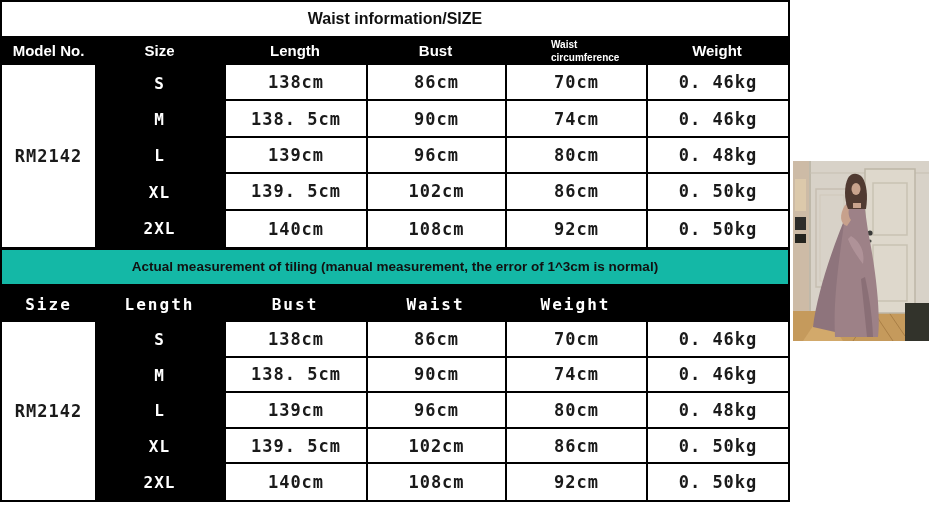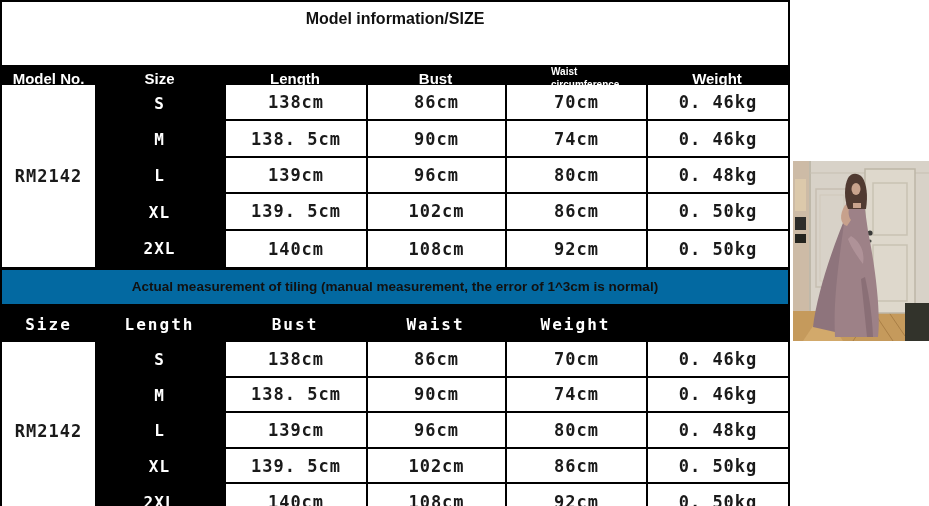--- a/index.html
+++ b/index.html
@@ -13,21 +13,21 @@
   .size-chart { position:absolute; left:0; top:0; width:790px; border:2px solid #000; background:#fff; }
 
   .title-row {
     height:34px; display:flex; align-items:center; justify-content:center;
     font-weight:bold; font-size:16px; color:#111; background:#fff;
   }
 
   .cols { display:grid; grid-template-columns:93px 129px 142px 139px 141px 142px; }
 
   .hdr { background:#000; }
-  .hdr1 { height:20px;margin-top:29px; }
+  .hdr1 { height:29px; }
   .hdr2 { height:35px; }
   .hcell {
     display:flex; align-items:center; justify-content:center;
     color:#fff; font-weight:bold; font-size:15px; background:#000;
   }
   .hcell.waist2line {
     flex-direction:column; align-items:flex-start; justify-content:center;
     padding-left:46px; font-size:10px; line-height:1.3;
   }
   .hdr2 .hcell { font-family:"DejaVu Sans Mono", monospace; font-size:16px; letter-spacing:2px; }
@@ -44,35 +44,35 @@
   .cell.lastrow { border-bottom:none; }
   .model-cell {
     grid-column:1; grid-row:1 / span 5; border-left:none; border-bottom:none;
     font-size:17px;
   }
   .size-cell { background:#000; color:#fff; border-left:none; border-bottom:none; font-size:16px; }
 
   .note-row {
     height:40px; border-top:3px solid #000; border-bottom:3px solid #000;
     display:flex; align-items:center; justify-content:center;
-    font-weight:bold; font-size:13.5px; color:#111; background:#0369a1;
+    font-weight:bold; font-size:13.5px; color:#111; background:#14b8a6;
   }
 
   
   .product-photo { position:absolute; left:793px; top:161px; width:136px; height:180px; }
   .product-photo svg { display:block; }
 </style>
 </head>
 <body>
 
 <div class="screen">
 
   <div class="size-chart">
 
-    <div class="title-row">Model information/SIZE</div>
+    <div class="title-row">Waist information/SIZE</div>
 
     <div class="cols hdr hdr1">
       <div class="hcell">Model No.</div>
       <div class="hcell">Size</div>
       <div class="hcell">Length</div>
       <div class="hcell">Bust</div>
       <div class="hcell waist2line">
         <span>Waist</span>
         <span>circumference</span>
       </div>

